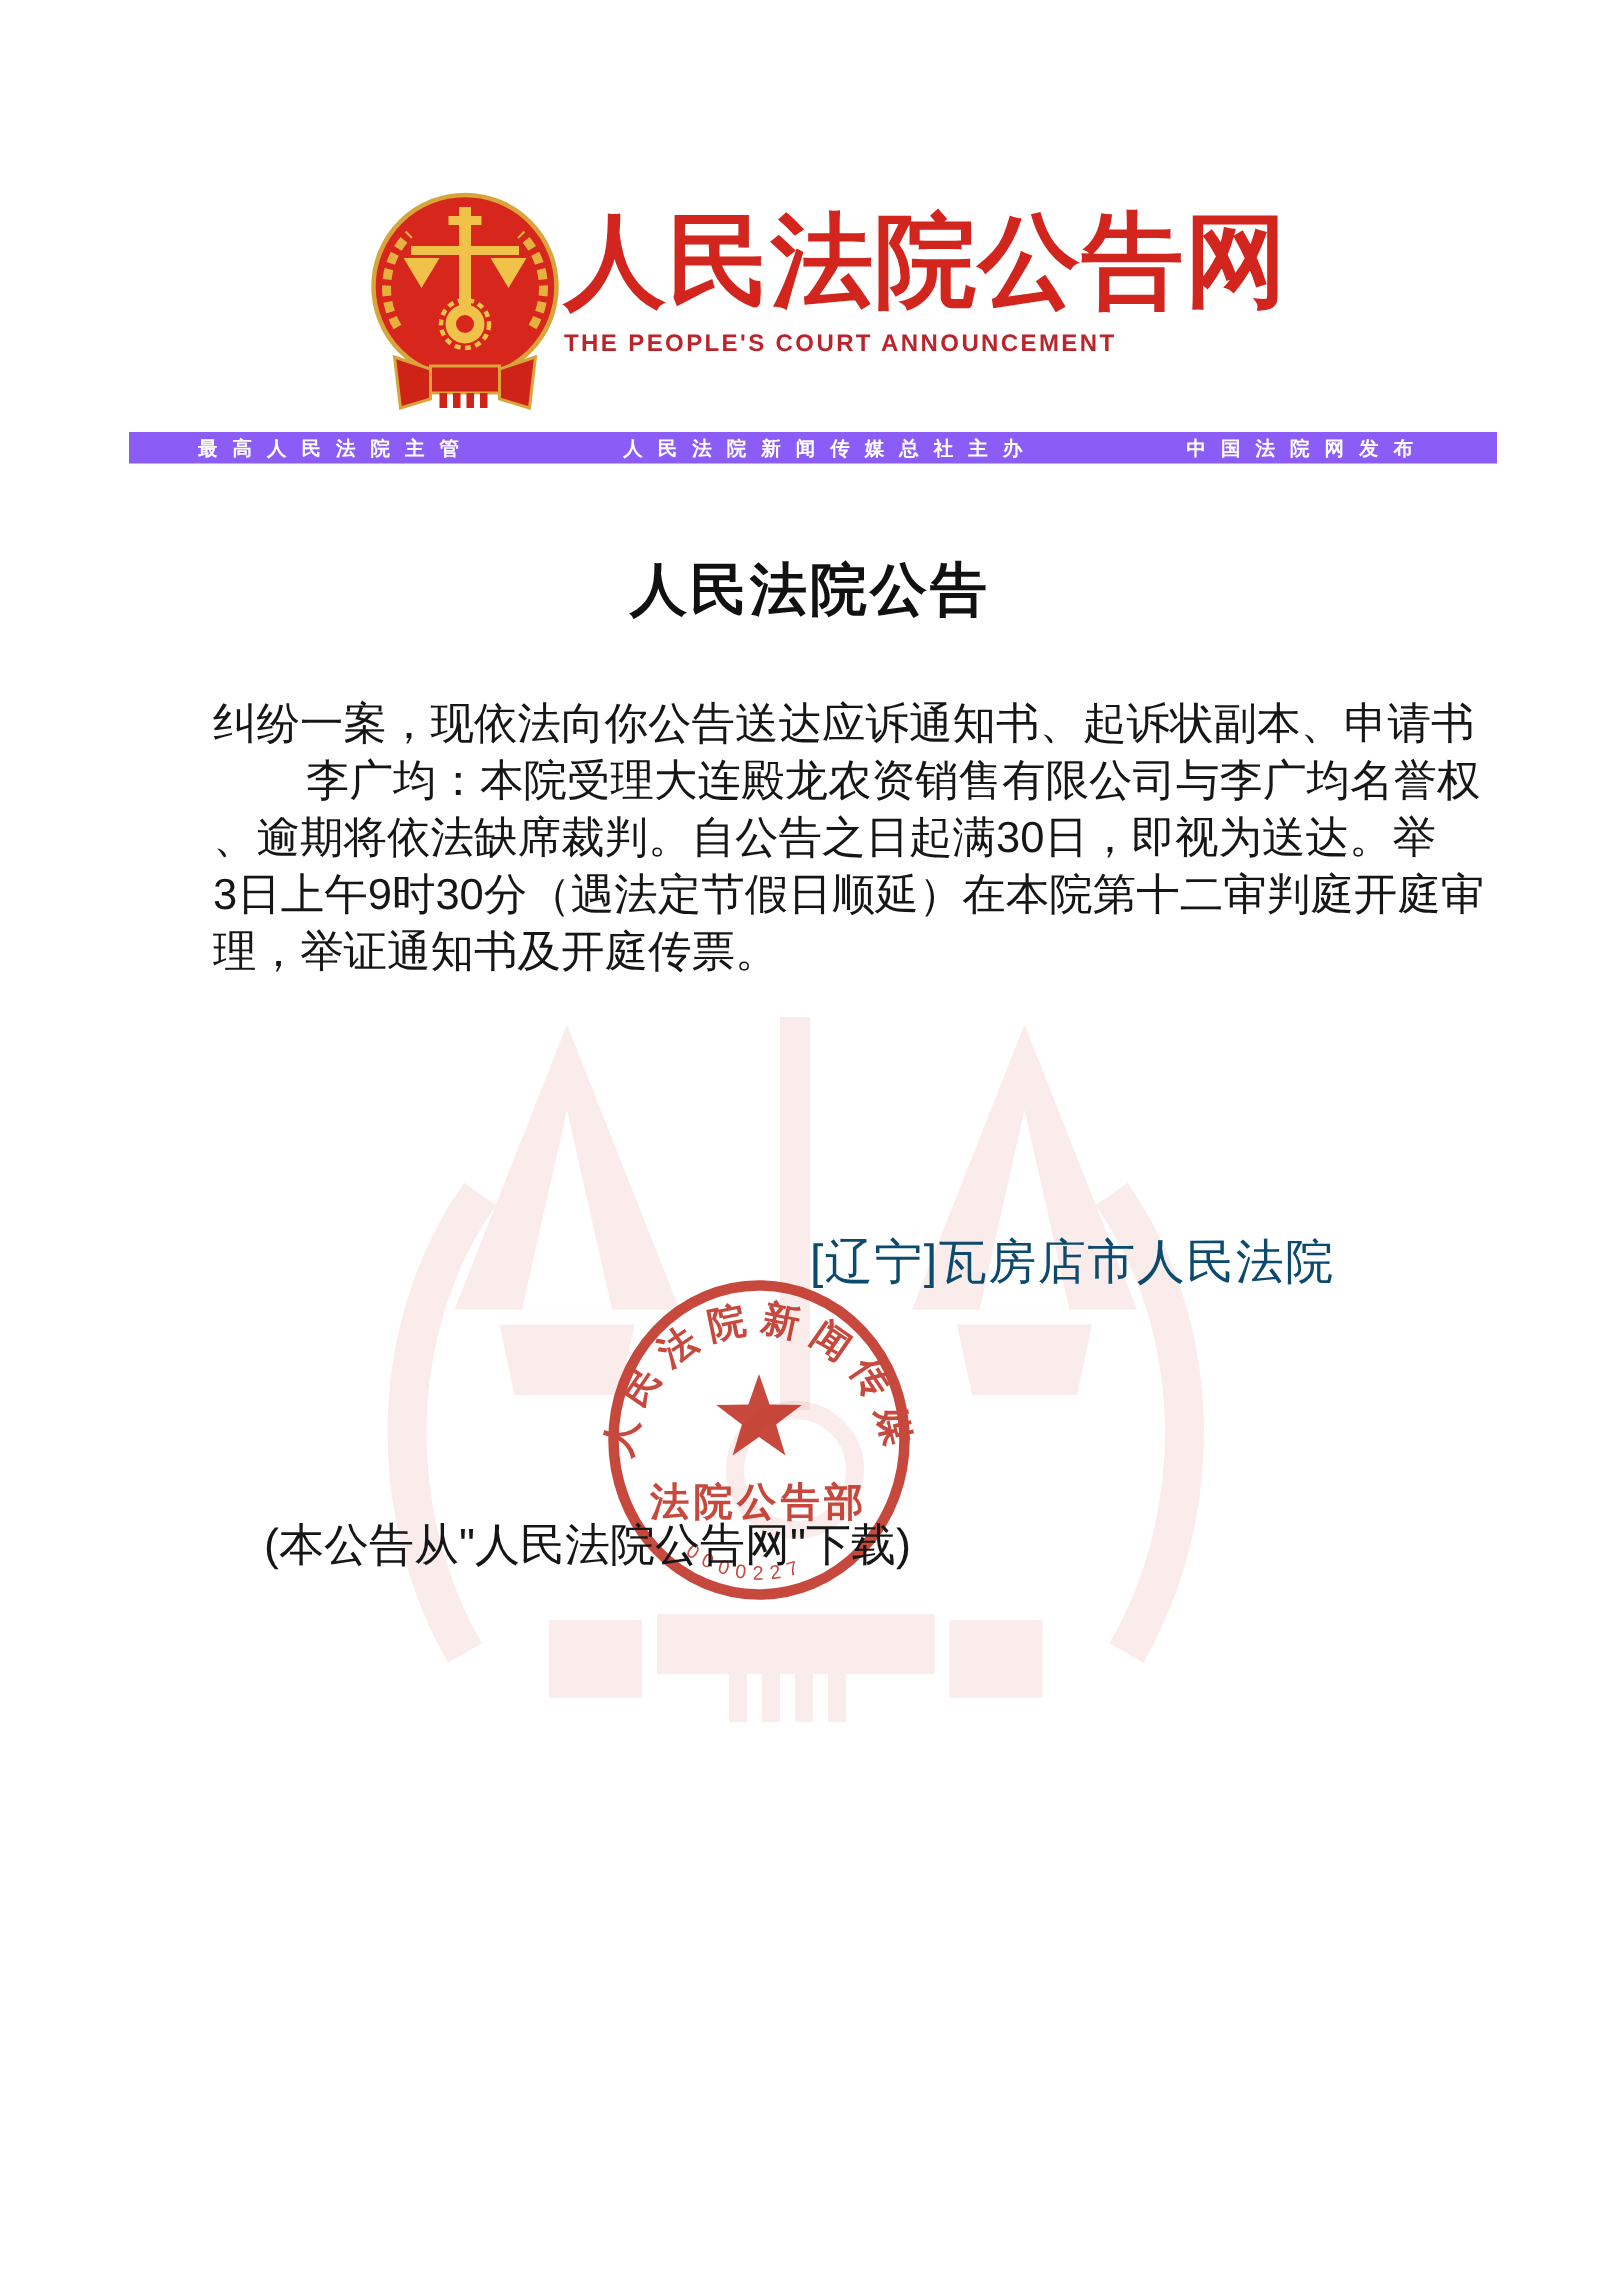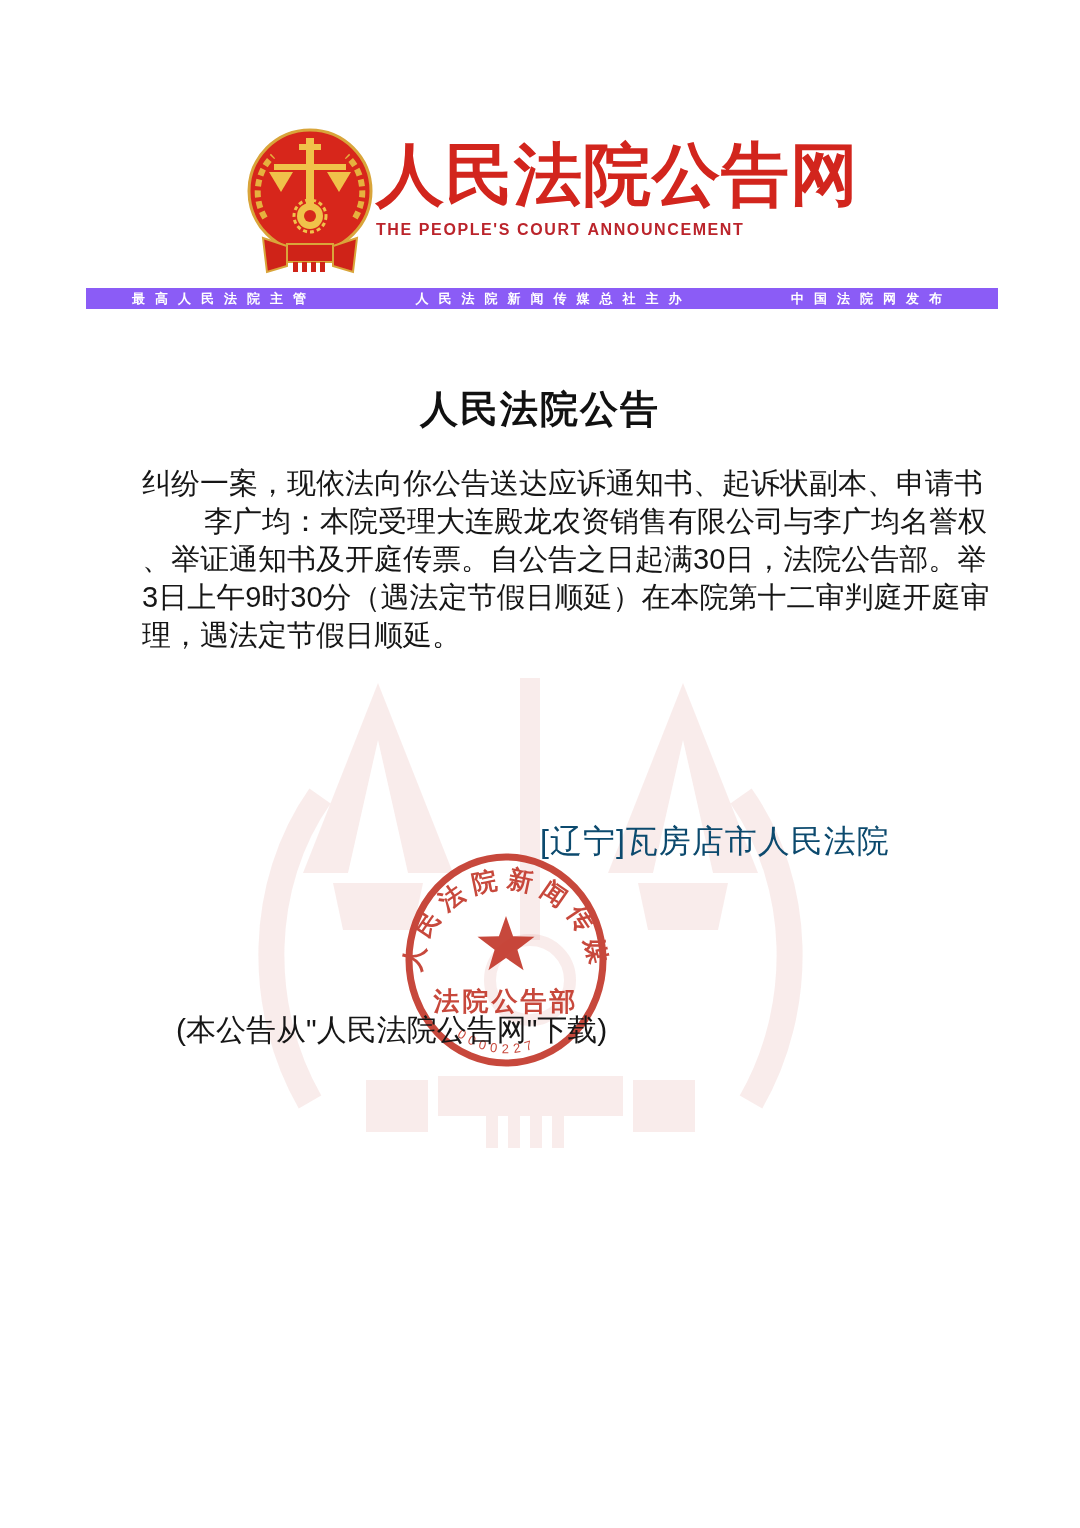--- a/index.html
+++ b/index.html
@@ -36,21 +36,20 @@
   .banner span{
     font-size:13px;font-weight:bold;letter-spacing:10px;
     line-height:21px;white-space:nowrap;
   }
 
   
   .doc-title{
     position:absolute;left:0;top:368px;width:1080px;z-index:2;
     text-align:center;font-size:38px;font-weight:bold;color:#111;
     letter-spacing:2px;
-    margin-top:16px;
   }
   .body-text{
     position:absolute;left:142px;top:464px;z-index:2;
     font-size:29px;line-height:38px;color:#161616;
   }
   .body-text .line{white-space:nowrap;height:38px;}
   .body-text .line.indent{padding-left:62px;}
 
   .court-name{
     position:absolute;left:540px;top:820px;z-index:2;
@@ -144,23 +143,23 @@
     <span>最高人民法院主管</span>
     <span>人民法院新闻传媒总社主办</span>
     <span>中国法院网发布</span>
   </div>
 
   <div class="doc-title">人民法院公告</div>
 
   <div class="body-text">
     <div class="line">纠纷一案，现依法向你公告送达应诉通知书、起诉状副本、申请书</div>
     <div class="line indent">李广均：本院受理大连殿龙农资销售有限公司与李广均名誉权</div>
-    <div class="line">、举证通知书及开庭传票。自公告之日起满30日，法院公告部。举</div>
+    <div class="line">、逾期将依法缺席裁判。自公告之日起满30日，即视为送达。举</div>
     <div class="line">3日上午9时30分（遇法定节假日顺延）在本院第十二审判庭开庭审</div>
-    <div class="line">理，遇法定节假日顺延。</div>
+    <div class="line">理，举证通知书及开庭传票。</div>
   </div>
 
   <div class="court-name">[辽宁]瓦房店市人民法院</div>
 
   <svg class="stamp" viewBox="0 0 208 220">
     <defs>
       <path id="stampArcTop" d="M 18,130 A 86,92 0 1 1 190,130" fill="none"></path>
       <path id="stampArcBottom" d="M 50,182 A 86,92 0 0 0 164,178" fill="none"></path>
     </defs>
     <ellipse cx="104" cy="110" rx="97" ry="103" fill="none" stroke="#c23527" stroke-width="7"></ellipse>

